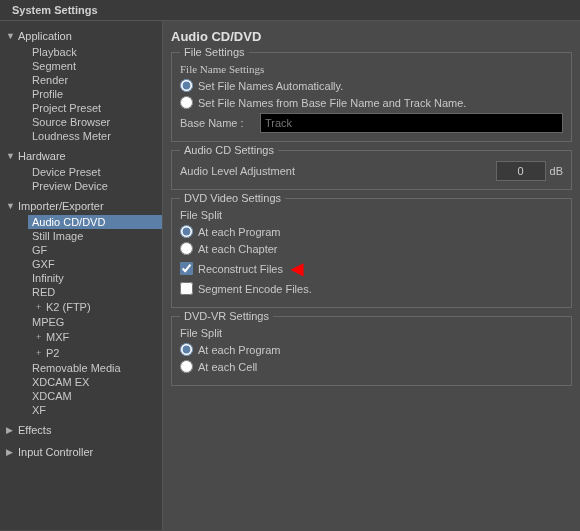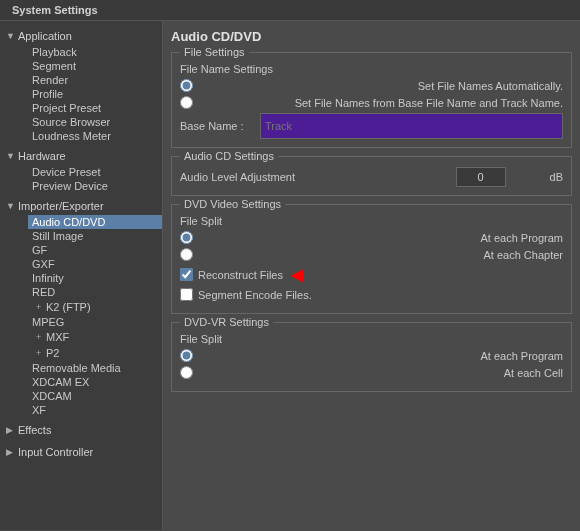--- a/index.html
+++ b/index.html
@@ -104,21 +104,20 @@
       padding: 0 4px;
       font-size: 11px;
       color: #ccc;
     }
     .radio-label {
       display: flex;
       align-items: center;
       cursor: pointer;
       margin-bottom: 4px;
       color: #c8c8c8;
-      justify-content: space-between;
     }
     .radio-label input[type="radio"] {
       margin-right: 5px;
       accent-color: #5b7fa6;
     }
     .checkbox-label {
       display: flex;
       align-items: center;
       cursor: pointer;
       margin-bottom: 4px;
@@ -132,26 +131,26 @@
       display: flex;
       align-items: center;
       margin-top: 4px;
     }
     .base-name-row label {
       min-width: 80px;
       color: #c8c8c8;
     }
     .base-name-input {
       flex: 1;
-      background: #4c1d95;
+      background: #000000;
       border: 1px solid #666;
       color: #999;
       padding: 2px 4px;
       font-size: 11px;
-      height: 26px;
+      height: 20px;
     }
     .audio-level-row {
       display: flex;
       align-items: center;
     }
     .audio-level-label {
       color: #c8c8c8;
       flex: 1;
     }
     .audio-level-input {
@@ -265,38 +264,38 @@
         <span class="label-text">Input Controller</span>
       </div>
     </div>
   </div>
 
   <div class="content">
     <div class="content-title">Audio CD/DVD</div>
 
     <div class="group-box">
       <span class="group-box-title">File Settings</span>
-      <div style="margin-top:6px; margin-bottom:4px; color:#c8c8c8; font-size:11px;">File Name Settings</div>
+      <div style="margin-top:6px; margin-bottom:4px; color:#c8c8c8; font-size:11px;font-family:Liberation Serif, serif;">File Name Settings</div>
       <label class="radio-label">
         <input type="radio" name="filename" checked="" style="">
         <span>Set File Names Automatically.</span>
       </label>
       <label class="radio-label">
         <input type="radio" name="filename" style="">
         <span>Set File Names from Base File Name and Track Name.</span>
       </label>
       <div class="base-name-row">
         <label>Base Name :</label>
         <input type="text" class="base-name-input" placeholder="Track" style="">
       </div>
     </div>
 
     <div class="group-box">
       <span class="group-box-title">Audio CD Settings</span>
-      <div class="audio-level-row" style="margin-top:6px;gap:40px;">
+      <div class="audio-level-row" style="margin-top:6px;">
         <span class="audio-level-label">Audio Level Adjustment</span>
         <input type="text" class="audio-level-input" value="0" style="">
         <span class="audio-level-unit">dB</span>
       </div>
     </div>
 
     <div class="group-box">
       <span class="group-box-title">DVD Video Settings</span>
       <div style="margin-top:6px; margin-bottom:4px; color:#c8c8c8;">File Split</div>
       <label class="radio-label">

